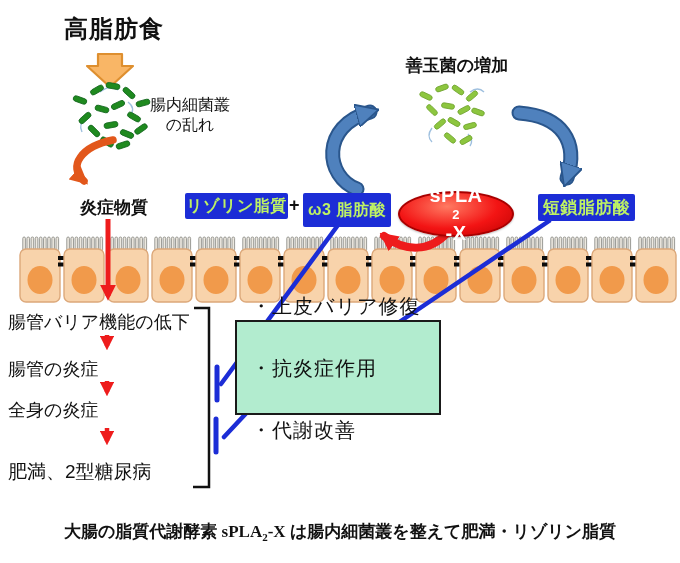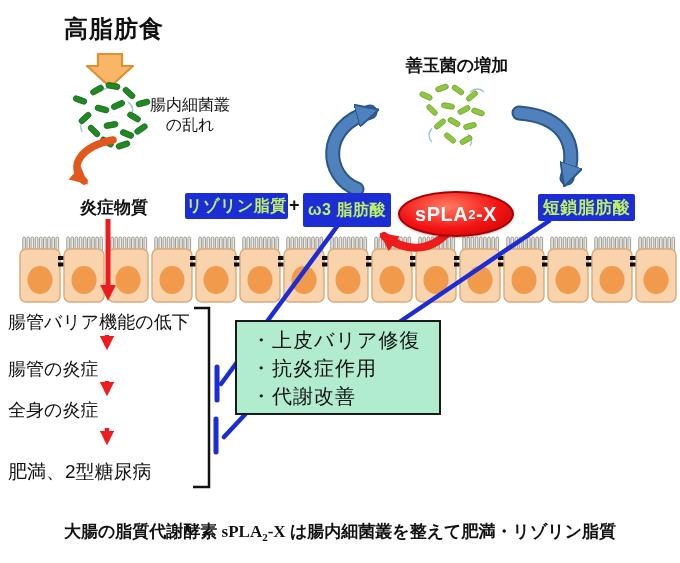--- a/index.html
+++ b/index.html
@@ -11,24 +11,24 @@
   .title{font-size:24px;font-weight:bold;letter-spacing:1px;}
   .small-lbl{font-size:16px;font-weight:500;line-height:20px;white-space:normal;}
   .bold-lbl{font-size:17px;font-weight:bold;}
   .bluebox{position:absolute;z-index:2;background:var(--accent-blue);color:#bef264;
            font-weight:bold;font-size:16px;display:flex;align-items:center;justify-content:center;
            border-radius:2px;letter-spacing:0.5px;}
   .plus{position:absolute;z-index:2;font-size:18px;font-weight:bold;}
   .enzyme{position:absolute;z-index:3;display:flex;align-items:center;justify-content:center;
           border-radius:50%;color:#fff;font-weight:bold;font-size:20px;letter-spacing:0.5px;
           background:radial-gradient(ellipse at 42% 32%, #ff7a62 0%, #f31414 55%, #bd0000 100%);
-          border:2px solid #a80000;box-shadow:0 1px 2px rgba(0,0,0,0.25);}
+          border:2px solid #a80000;box-shadow:0 1px 2px rgba(0,0,0,0.25);flex-direction:column;}
   .sub{font-size:0.65em;vertical-align:sub;}
   .effects{position:absolute;z-index:2;background:var(--effects-bg);border:2px solid #1a1a1a;
-           display:flex;flex-direction:column;justify-content:center;padding-left:14px;box-sizing:border-box;}
+           display:flex;flex-direction:column;justify-content:center;padding-left:14px;box-sizing:border-box;gap:34px;}
   .effects div{font-size:20px;font-weight:500;line-height:28px;letter-spacing:1px;}
   .cascade-item{position:absolute;z-index:2;width:200px;text-align:left;font-weight:normal;font-size:18px;}
   .caption{position:absolute;z-index:2;left:0;top:520px;width:680px;text-align:center;
            font-family:"Liberation Serif","DejaVu Serif",serif;font-weight:bold;font-size:17px;}
 </style>
 </head>
 <body>
 
 <div class="stage">
 

